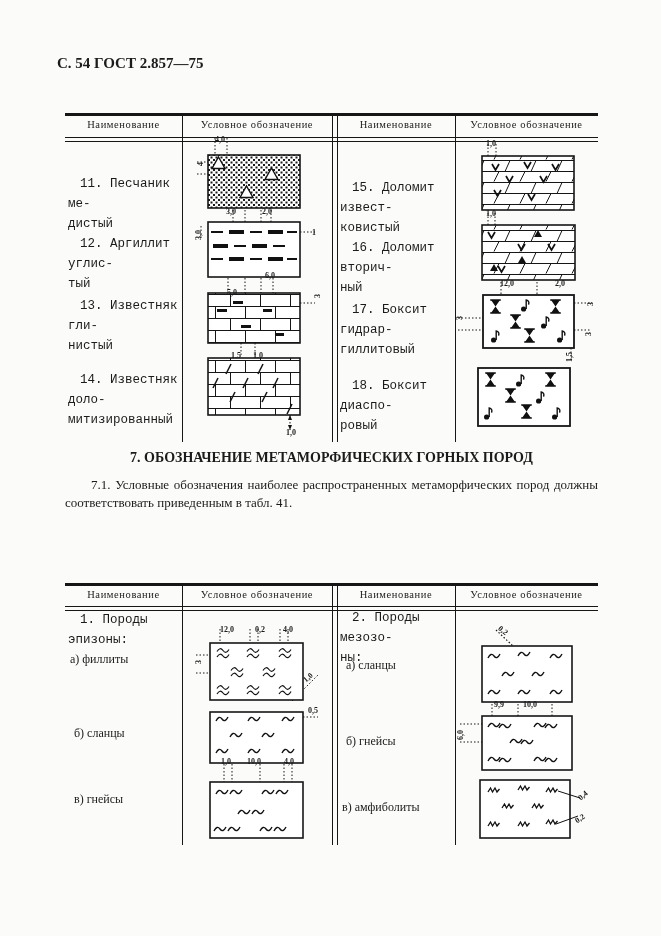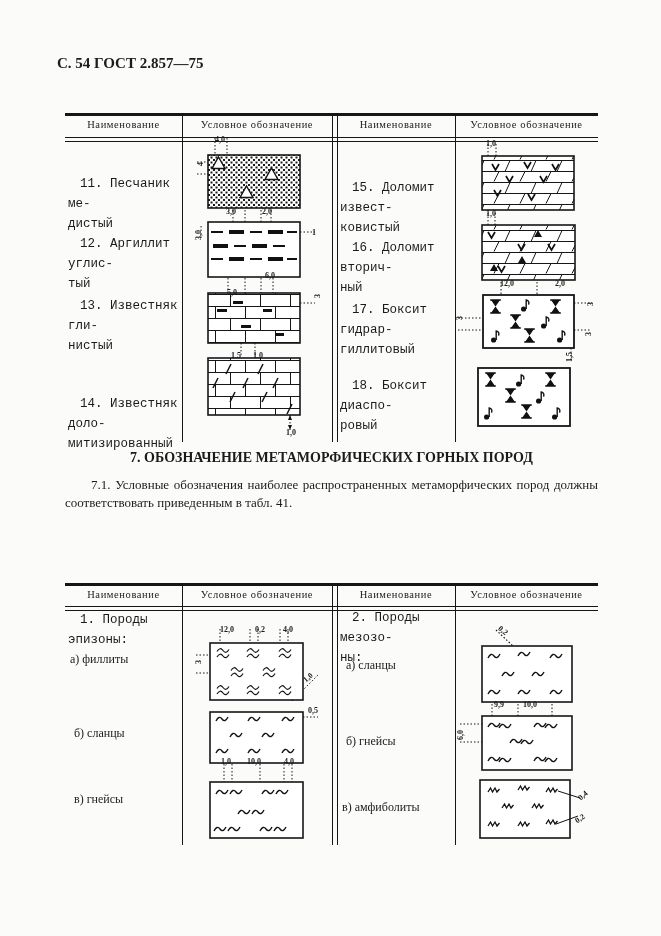--- a/index.html
+++ b/index.html
@@ -92,21 +92,21 @@
     <div class="vl" style="left:332px;top:113px;height:329px;"></div>
     <div class="vl" style="left:337px;top:113px;height:329px;"></div>
     <div class="vl" style="left:455px;top:113px;height:329px;"></div>
 
     <div class="rowname" style="left:68px;top:174px;width:112px;">11. Песчаник ме-
 дистый</div>
     <div class="rowname" style="left:68px;top:234px;width:112px;">12. Аргиллит углис-
 тый</div>
     <div class="rowname" style="left:68px;top:296px;width:112px;">13. Известняк гли-
 нистый</div>
-    <div class="rowname" style="left:68px;top:370px;width:112px;margin-top:24px;">14. Известняк доло-
+    <div class="rowname" style="left:68px;top:370px;width:112px;">14. Известняк доло-
 митизированный</div>
 
     <div class="rowname" style="left:340px;top:178px;width:114px;">15. Доломит извест-
 ковистый</div>
     <div class="rowname" style="left:340px;top:238px;width:114px;">16. Доломит вторич-
 ный</div>
     <div class="rowname" style="left:340px;top:300px;width:114px;">17. Боксит гидрар-
 гиллитовый</div>
     <div class="rowname" style="left:340px;top:376px;width:114px;">18. Боксит диаспо-
 ровый</div>

